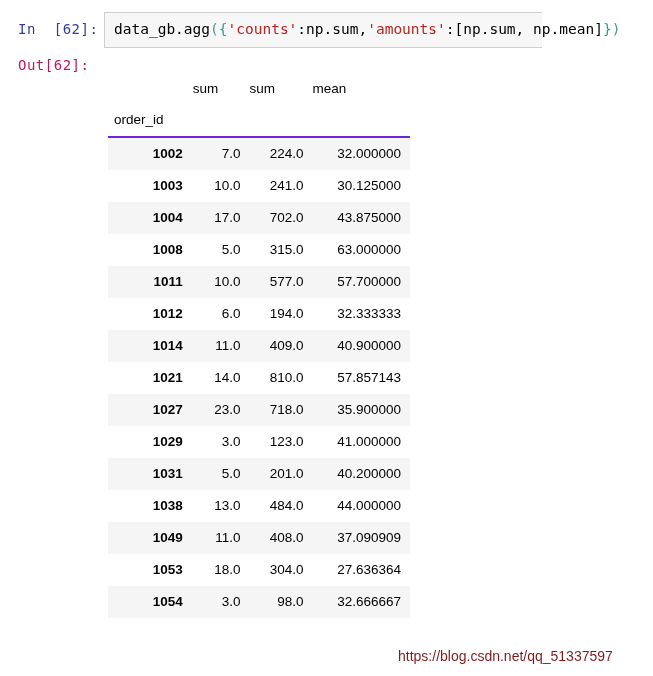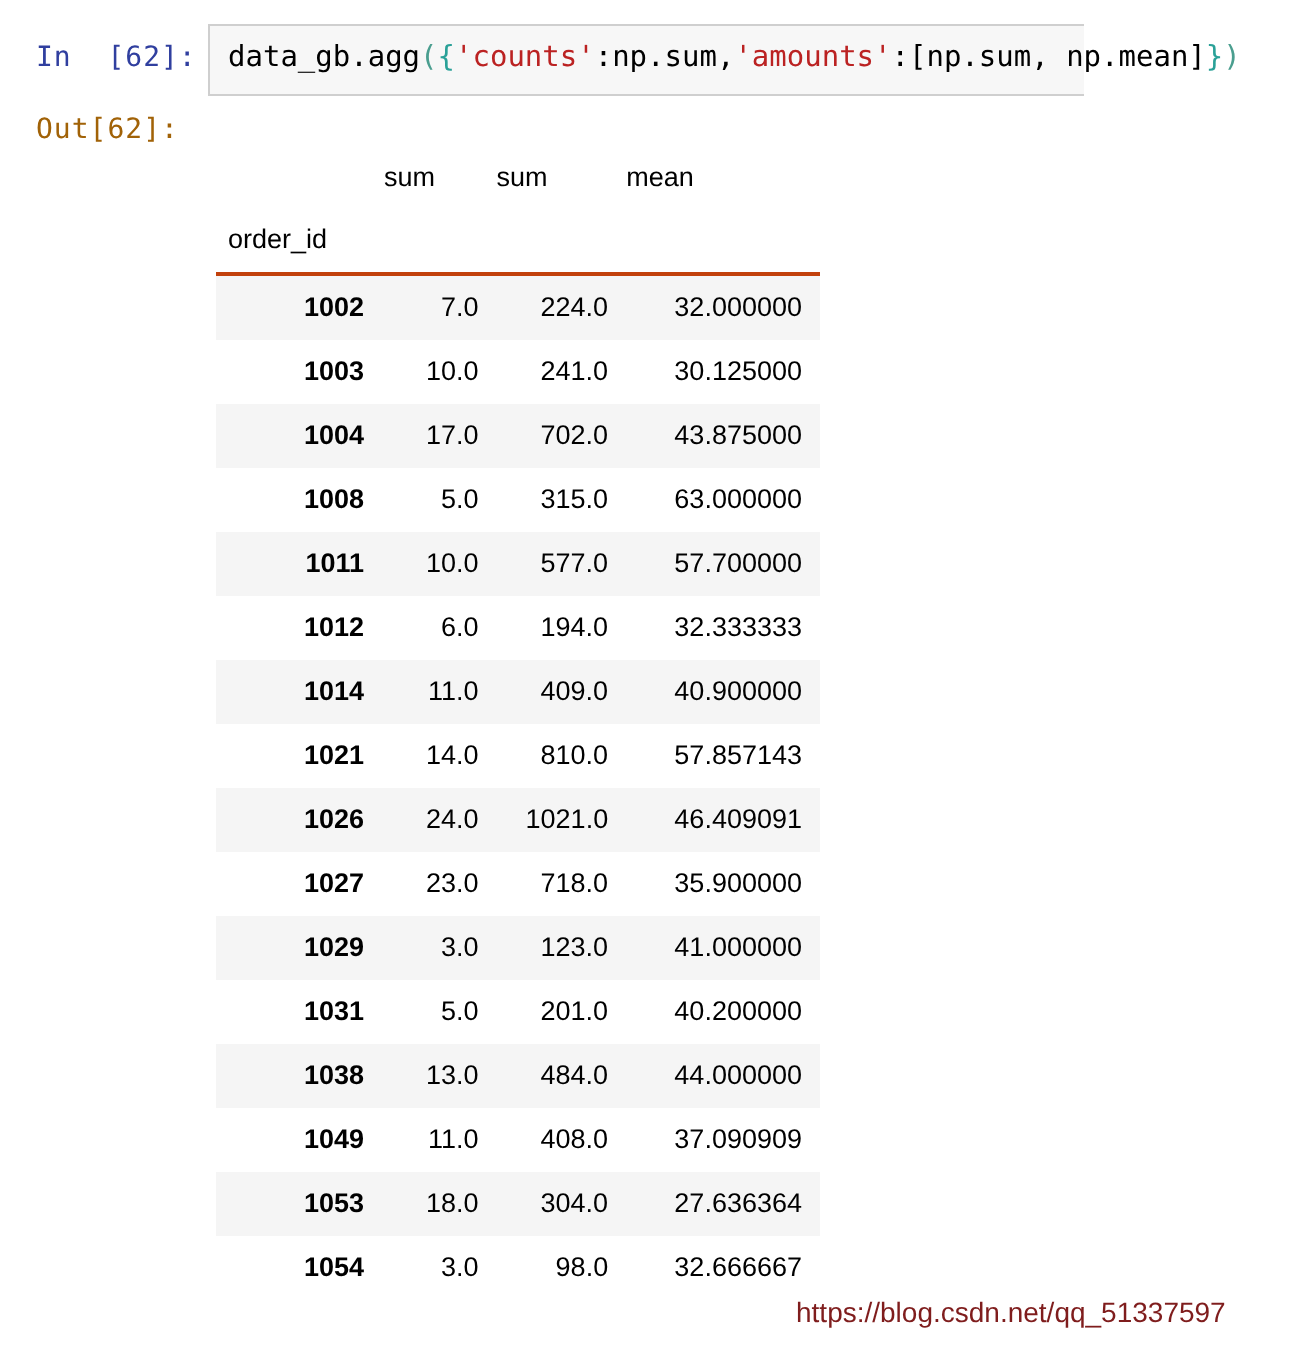--- a/index.html
+++ b/index.html
@@ -58,21 +58,21 @@
   .tok-str   { color: #bb2222; }
   .tok-brace { color: #2aa198; }
   .tok-paren { color: #4a9e8f; }
   .tok-plain { color: #000000; }
 
   
   .prompt-out {
     position: absolute;
     left: 18px;
     top: 57px;
-    color: #a16207;
+    color: #be185d;
     font-family: "DejaVu Sans Mono", monospace;
     font-size: 14px;
     letter-spacing: 0.5px;
     white-space: pre;
   }
 
   
   .df-wrap {
     position: absolute;
     left: 108px;
@@ -114,21 +114,21 @@
   }
   tr.row-index th {
     height: 32px;
     line-height: 32px;
   }
   tr.row-index th.idxname {
     text-align: left;
     padding-left: 6px;
   }
   thead tr.row-index th {
-    border-bottom: 2px solid #c2410c;
+    border-bottom: 2px solid #6d28d9;
   }
 
   tbody th.ridx {
     font-weight: bold;
     text-align: right;
     padding-right: 10px;
   }
   tbody td.val {
     text-align: right;
     padding-right: 9px;
@@ -225,26 +225,20 @@
           <td class="col-c2 val">409.0</td>
           <td class="col-c3 val">40.900000</td>
         </tr>
         <tr>
           <th class="col-idx ridx">1021</th>
           <td class="col-c1 val">14.0</td>
           <td class="col-c2 val">810.0</td>
           <td class="col-c3 val">57.857143</td>
         </tr>
         <tr>
-          <th class="col-idx ridx">1026</th>
-          <td class="col-c1 val">24.0</td>
-          <td class="col-c2 val">1021.0</td>
-          <td class="col-c3 val">46.409091</td>
-        </tr>
-        <tr>
           <th class="col-idx ridx">1027</th>
           <td class="col-c1 val">23.0</td>
           <td class="col-c2 val">718.0</td>
           <td class="col-c3 val">35.900000</td>
         </tr>
         <tr>
           <th class="col-idx ridx">1029</th>
           <td class="col-c1 val">3.0</td>
           <td class="col-c2 val">123.0</td>
           <td class="col-c3 val">41.000000</td>

